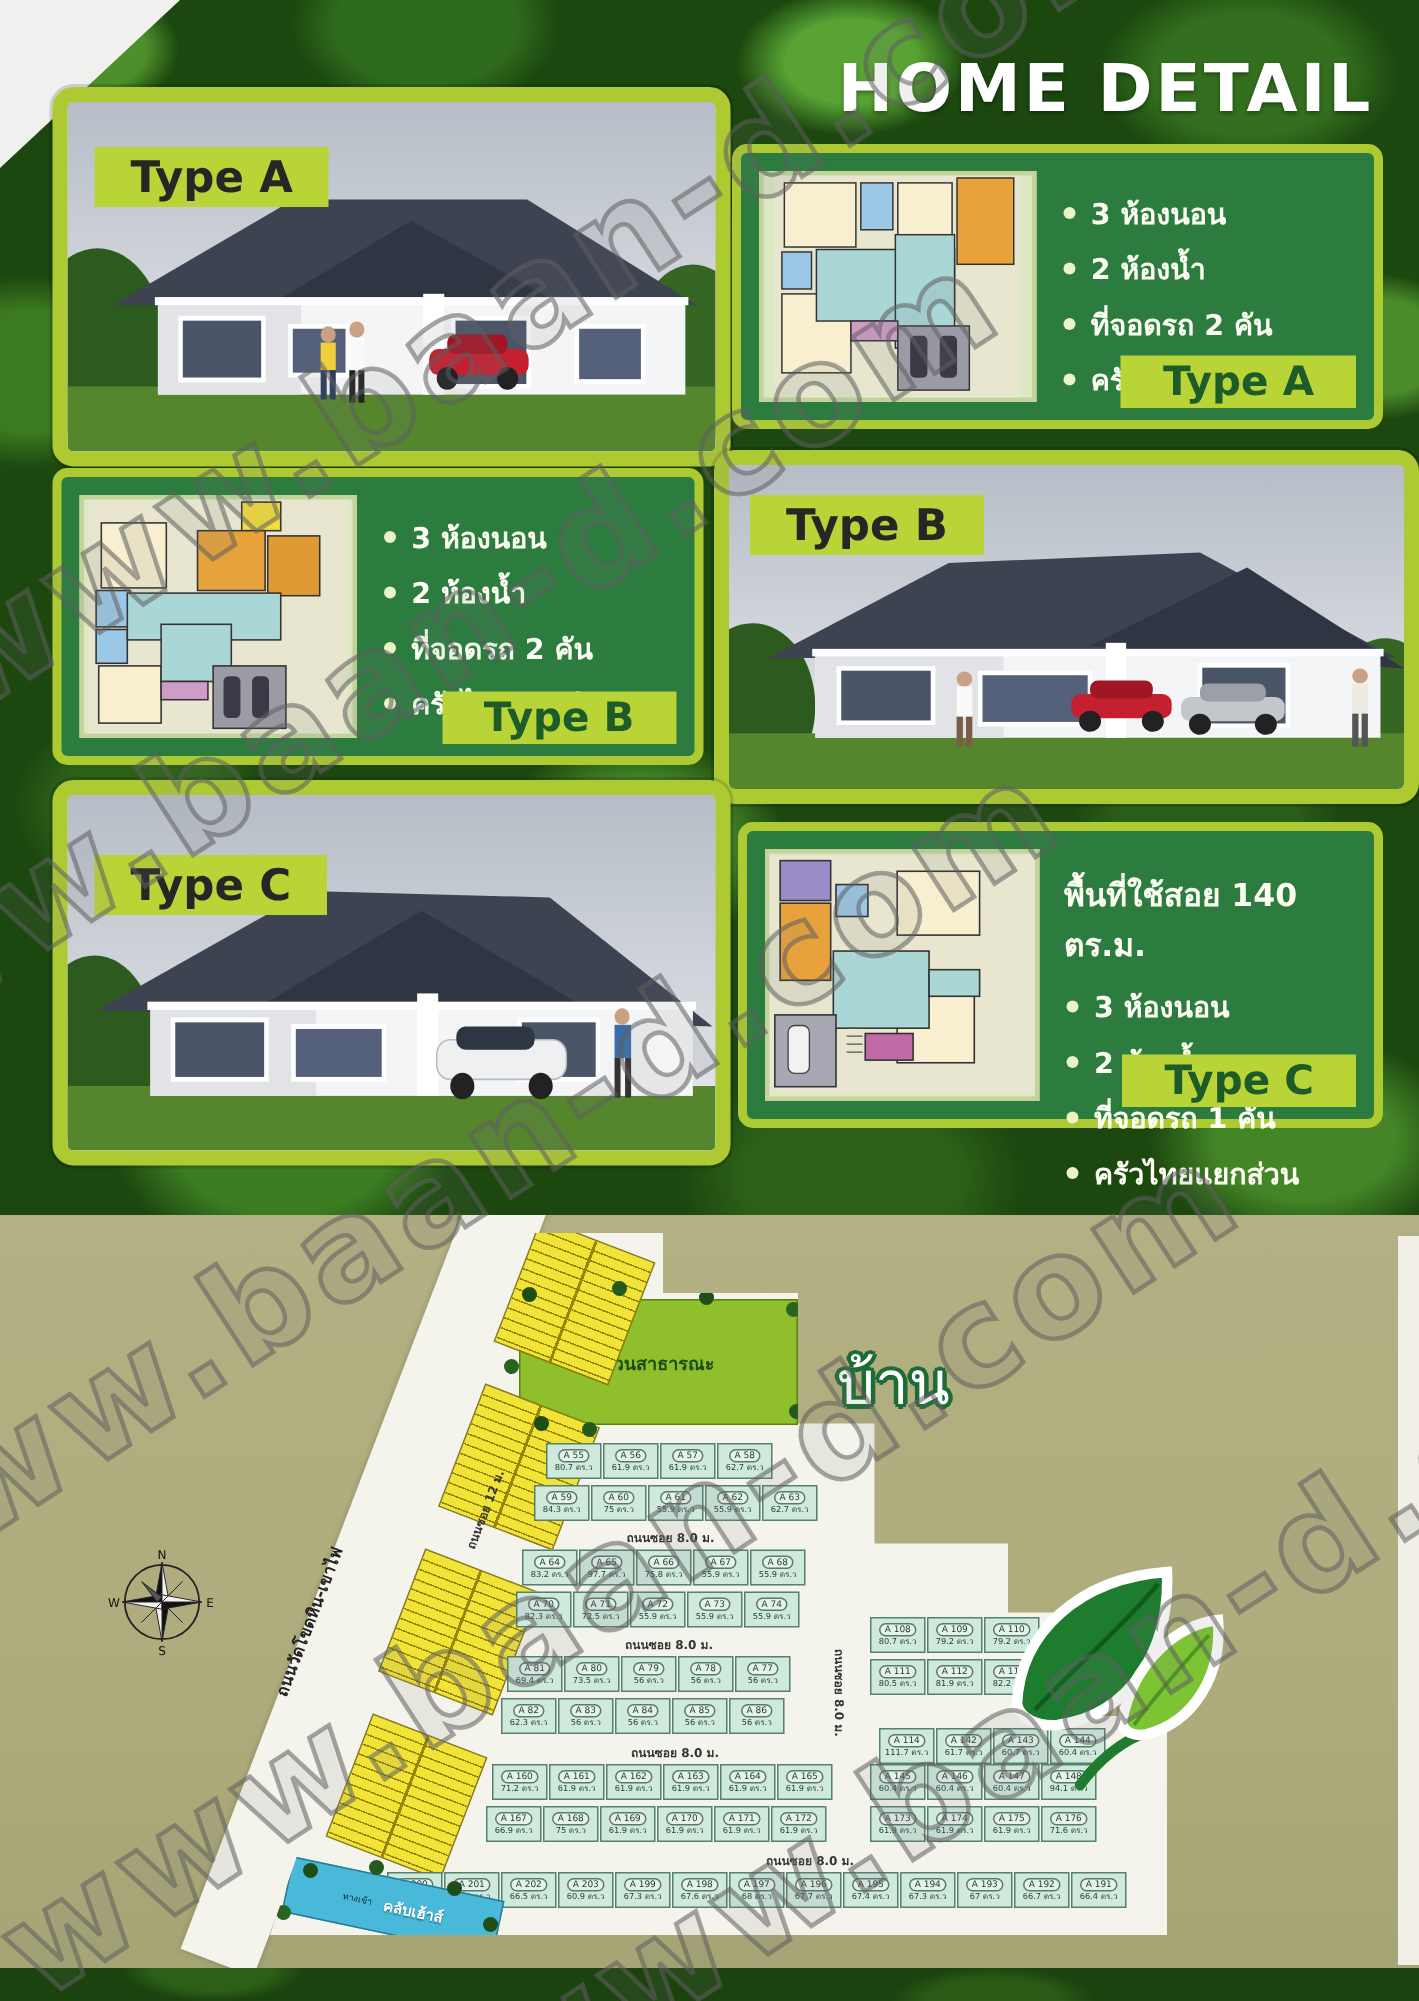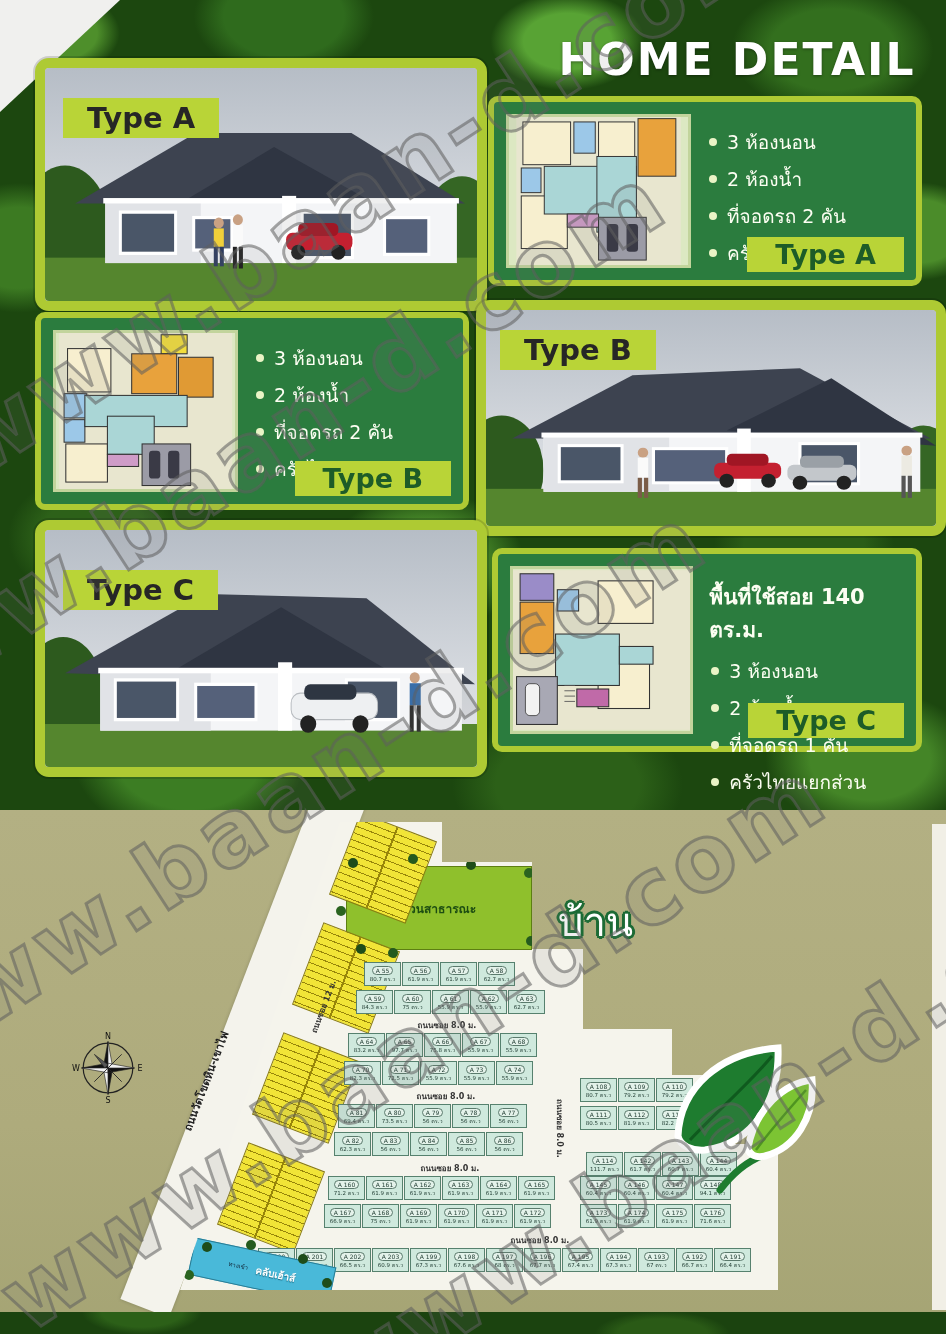--- a/index.html
+++ b/index.html
@@ -38,21 +38,21 @@
   .photo-panel svg{display:block;width:100%;height:100%;}
   .type-tag{position:absolute;background:#b9d437;color:#262626;font-weight:bold;
       font-size:29px;padding:3px 24px;z-index:5;}
   
   .detail-panel{border:6px solid #aeca33;border-radius:10px;background:#2b7c3e;
       display:flex;gap:14px;padding:12px;box-sizing:border-box;z-index:10;}
   .plan-card{background:#dce8c2;border:3px solid #c2d49c;flex:0 0 45%;}
   .plan-card svg{display:block;width:100%;height:100%;}
   .detail-text{flex:1;color:#fcfef2;padding-top:6px;}
   .area-line{font-size:21px;font-weight:bold;margin:8px 0 10px 2px;}
-  .feat{display:flex;align-items:center;font-size:19px;font-weight:normal;margin:7px 0;}
+  .feat{display:flex;align-items:center;font-size:19px;font-weight:bold;margin:7px 0;}
   .feat .dot{width:8px;height:8px;border-radius:50%;background:#eaf4c6;margin:0 10px 0 4px;flex:0 0 auto;}
   .type-big{position:absolute;right:12px;bottom:8px;background:#b9d437;color:#1d5c28;
       font-weight:bold;font-size:27px;padding:2px 28px;}
   #home-title{left:548px;top:34px;width:378px;text-align:center;color:#ffffff;
       font-size:44px;font-weight:bold;letter-spacing:2px;z-index:12;
       text-shadow:0 1px 3px rgba(0,0,0,.4);}
   
   #map{left:0;top:810px;width:946px;height:524px;overflow:hidden;
       background:linear-gradient(180deg,#b3b083 0,#aeab7c 60%,#a5a474 100%);z-index:5;}
   #map-right-edge{left:932px;top:14px;width:14px;height:486px;background:#f1efe6;}

